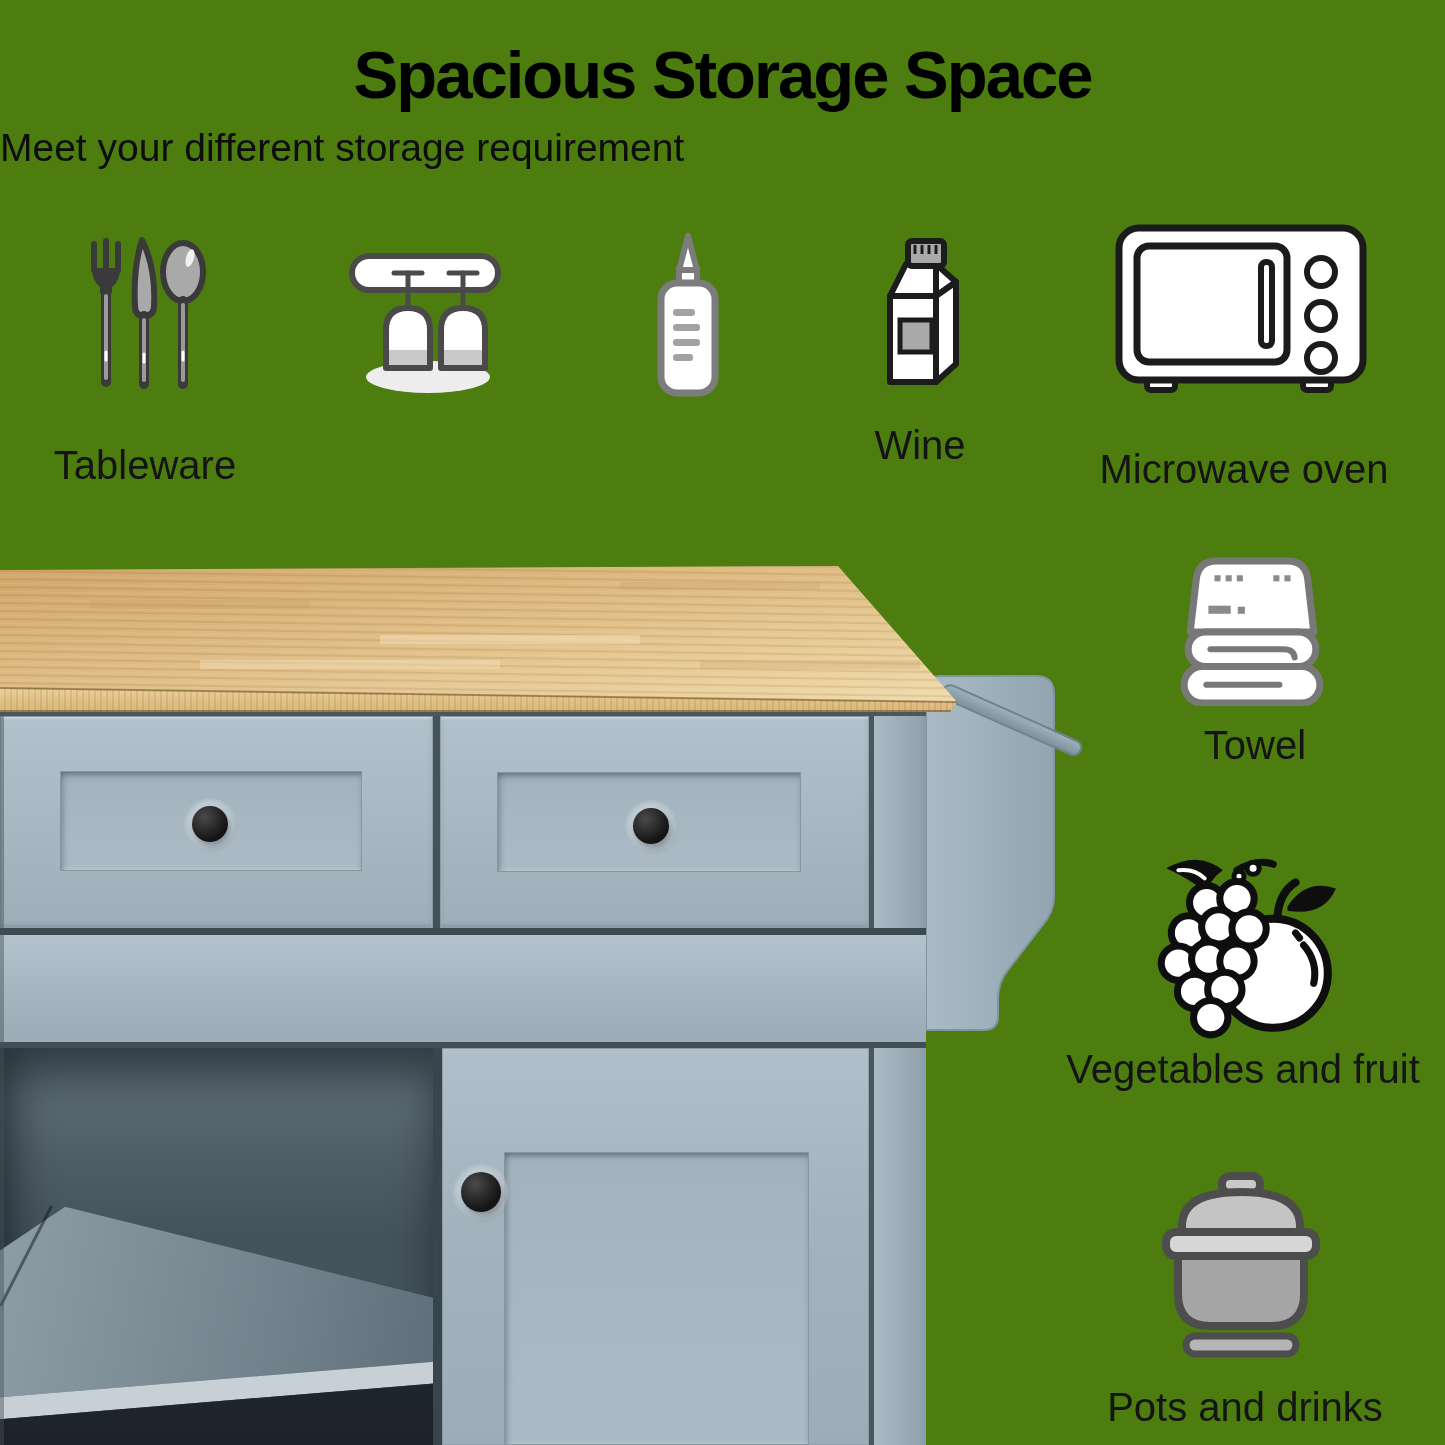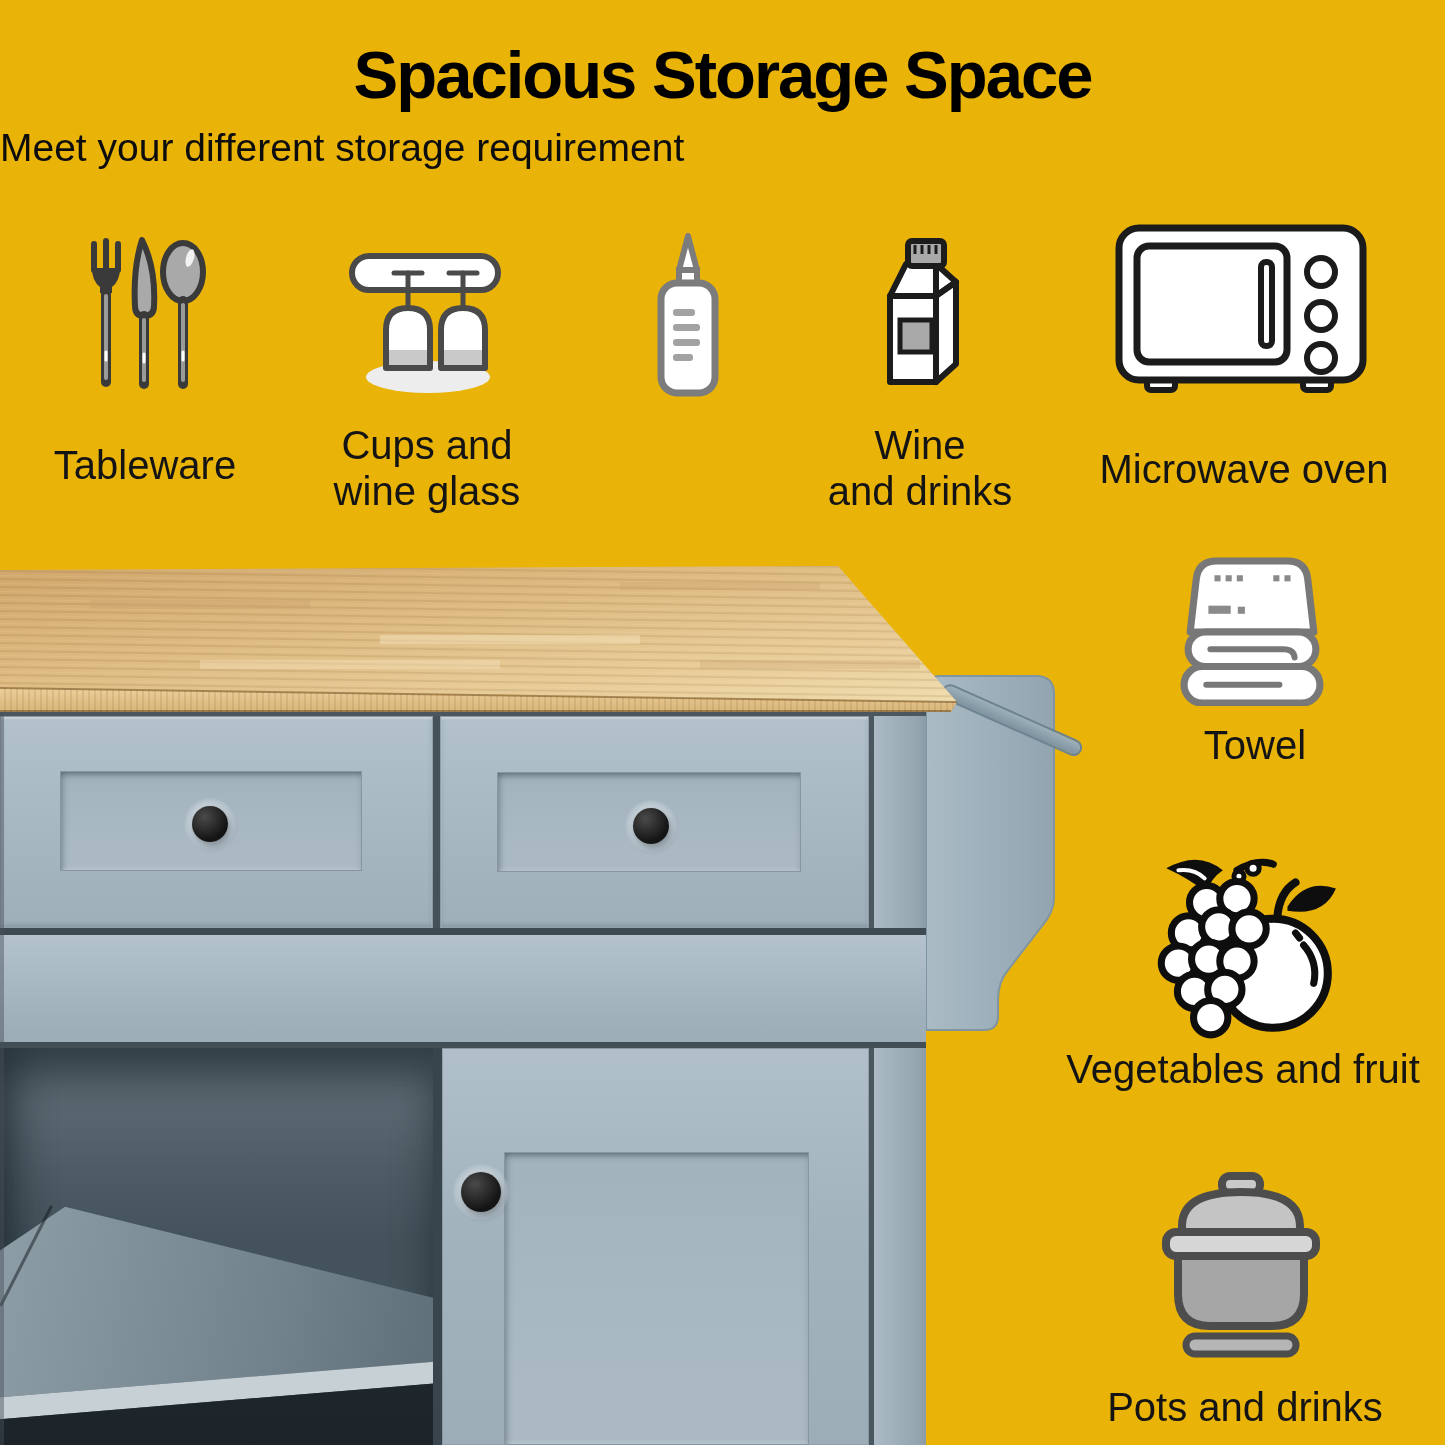--- a/index.html
+++ b/index.html
@@ -1,16 +1,16 @@
 <!DOCTYPE html>
 <html style="--cabinet: #a8b7c1; --cabinet_deep: #8fa0ab; --gap: #46525a; --wood: #d8b279; --wood_light: #ecd7a6; --wood_band: #e2c18a; --interior: #4e5c65; --interior_dark: #1d262b; --shelf_edge: #c7d0d5; --knob: #1b1b1b; --rack: #9fb2bc; --text: #0f0f0f; --icon_dark: #1c1c1c; --icon_mid: #7c7c7c; --icon_fill: #a9a9a9;"><head>
 <meta charset="utf-8">
 <style>
   html,body{margin:0;padding:0;background:#fff;}
-  #canvas{position:relative;width:1445px;height:1445px;background:#eab308;overflow:hidden;
+  #canvas{position:relative;width:1445px;height:1445px;background:#4d7c0f;overflow:hidden;
           font-family:"Liberation Sans", sans-serif;}
   .abs{position:absolute;}
   .title{left:0;top:36px;width:1445px;text-align:center;font-size:67px;font-weight:bold;
          letter-spacing:-2px;color:#000;}
   .subtitle{left:0;top:126px;width:1294px;text-align:left;font-size:39px;color:#0d0d0d;}
   .lbl{text-align:center;font-size:40px;line-height:46px;color:#141414;}
   .lbl span{display:block;}
 
   
   .jline{left:0;top:712px;width:926px;height:5px;background:#4b565e;}
@@ -140,29 +140,24 @@
       <rect x="146" y="38" width="11" height="84" rx="5" stroke-width="6"></rect>
       <circle cx="206" cy="48" r="14" stroke-width="6"></circle>
       <circle cx="206" cy="92" r="14" stroke-width="6"></circle>
       <circle cx="206" cy="134" r="14" stroke-width="6"></circle>
     </g>
   </svg>
 
   <div class="abs lbl" style="left:18px;top:442px;width:254px">
     <span>Tableware</span>
   </div>
-  <div class="abs lbl" style="left:290px;top:422px;width:274px">
-    <span>Cups and</span>
-    <span>wine glass</span>
-  </div>
   <div class="abs lbl" style="left:548px;top:422px;width:284px">
   </div>
   <div class="abs lbl" style="left:788px;top:422px;width:264px">
     <span>Wine</span>
-    <span>and drinks</span>
   </div>
   <div class="abs lbl" style="left:1086px;top:446px;width:316px">
     <span>Microwave oven</span>
   </div>
 
   <svg class="icn" style="left:1180px;top:552px" width="144" height="154" viewBox="0 0 142 150">
     <g fill="#ffffff" stroke="#787878" stroke-linejoin="round">
       <path d="M36,8 H106 Q124,8 126,26 L132,78 H10 L16,26 Q18,8 36,8 Z" stroke-width="7"></path>
       <rect x="8" y="78" width="126" height="34" rx="17" stroke-width="7"></rect>
       <rect x="4" y="112" width="134" height="36" rx="18" stroke-width="7"></rect>

